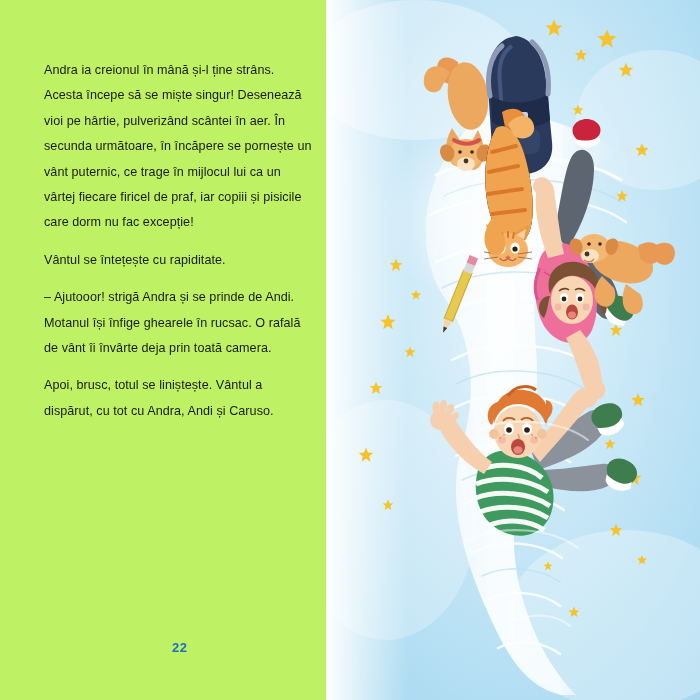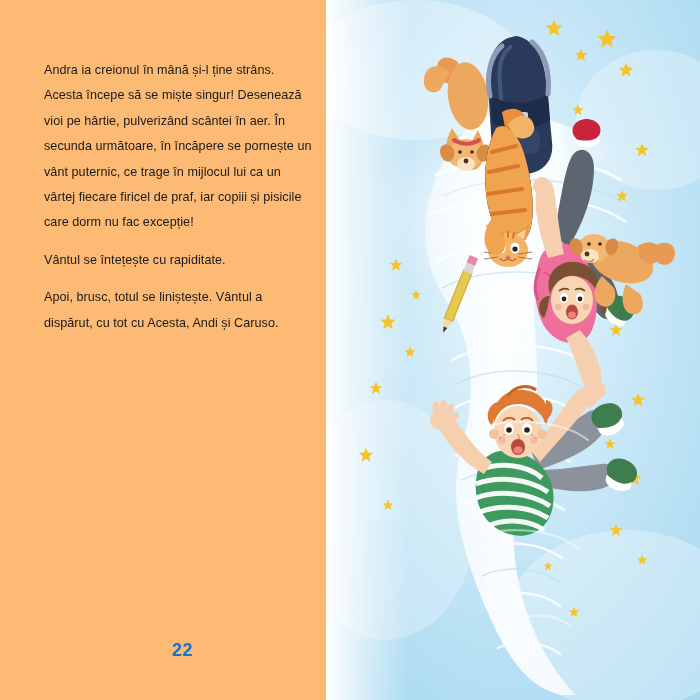--- a/index.html
+++ b/index.html
@@ -10,21 +10,21 @@
     width: 700px;
     height: 700px;
     background: #ffffff;
     font-family: "Liberation Sans", sans-serif;
     overflow: hidden;
   }
   .page {
     position: relative;
     width: 700px;
     height: 700px;
-    background: #fdba74;
+    background: #bef264;
     overflow: hidden;
   }
 
   
   .text-column {
     position: absolute;
     left: 44px;
     top: 58px;
     width: 268px;
   }
@@ -40,21 +40,21 @@
   .para + .para {
     margin-top: 12px;
   }
 
   
   .page-number {
     position: absolute;
     left: 172px;
     top: 640px;
     font-family: "Liberation Sans", sans-serif;
-    font-size: 18px;
+    font-size: 13px;
     font-weight: bold;
     color: #1b6fc4;
     letter-spacing: 0.5px;
   }
 
   
   .illustration {
     position: absolute;
     left: 326px;
     top: 0;
@@ -67,21 +67,22 @@
   }
 </style>
 </head>
 <body>
 
 <div class="page">
 
   <div class="text-column">
     <p class="para">Andra ia creionul în mână și-l ține strâns. Acesta începe să se miște singur! Desenează vioi pe hârtie, pulverizând scântei în aer. În secunda următoare, în încăpere se pornește un vânt puternic, ce trage în mijlocul lui ca un vârtej fiecare firicel de praf, iar copiii și pisicile care dorm nu fac excepție!</p>
     <p class="para">Vântul se întețește cu rapiditate.</p>
-    <p class="para">Apoi, brusc, totul se liniștește. Vântul a dispărut, cu tot cu Acesta, Andi și Caruso.</p>
+    <p class="para">– Ajutooor! strigă Andra și se prinde de Andi. Motanul își înfige ghearele în rucsac. O rafală de vânt îi învârte deja prin toată camera.</p>
+    <p class="para">Apoi, brusc, totul se liniștește. Vântul a dispărut, cu tot cu Andra, Andi și Caruso.</p>
   </div>
 
   <div class="page-number">22</div>
 
   <div class="illustration">
     <svg width="374" height="700" viewBox="0 0 374 700" xmlns="http://www.w3.org/2000/svg" aria-hidden="true">
       <defs>
         <radialGradient id="skyGrad" cx="50%" cy="40%" r="75%">
           <stop offset="0%" stop-color="#e9f6fc"></stop>
           <stop offset="45%" stop-color="#c9e8f7"></stop>

